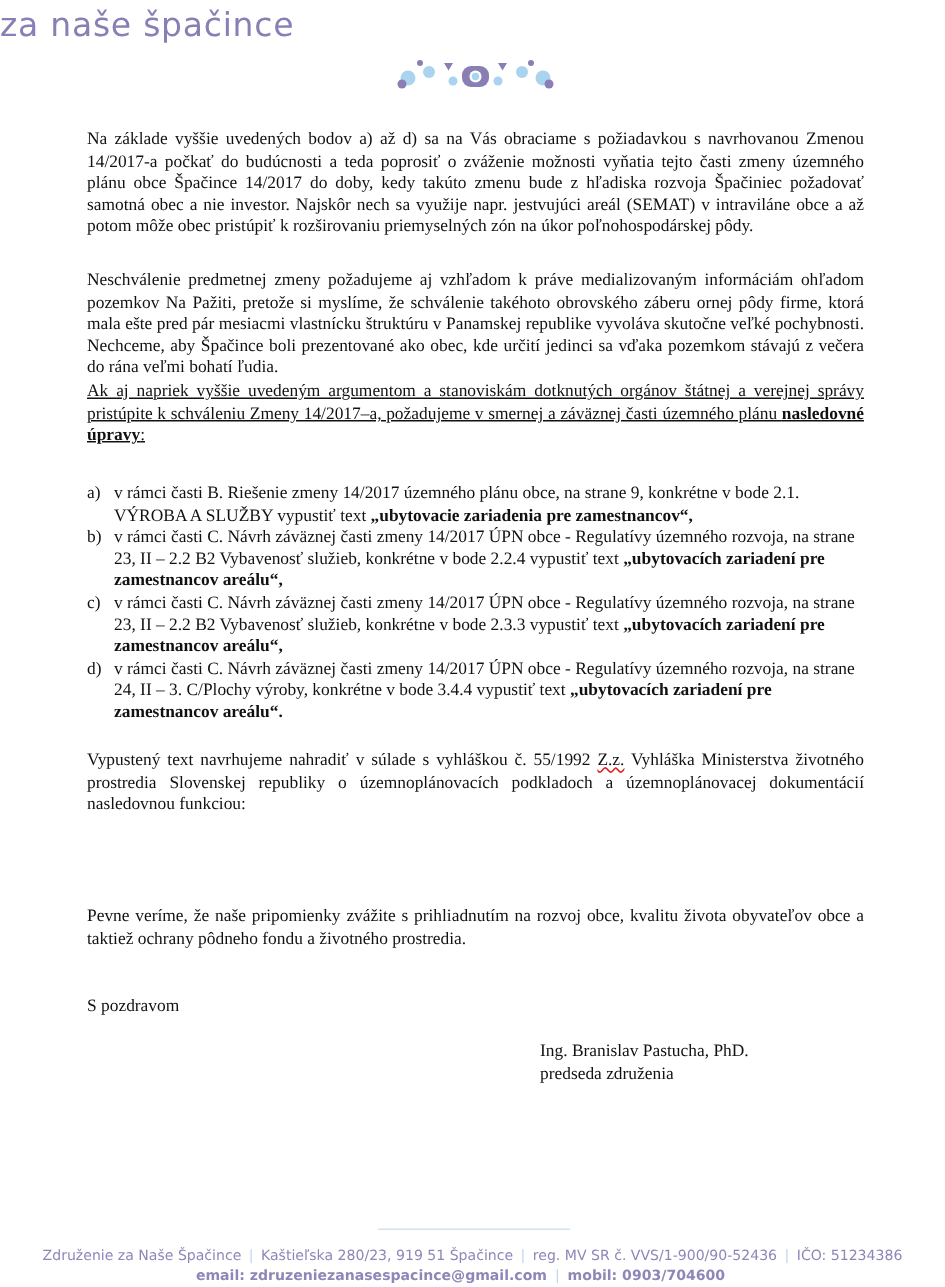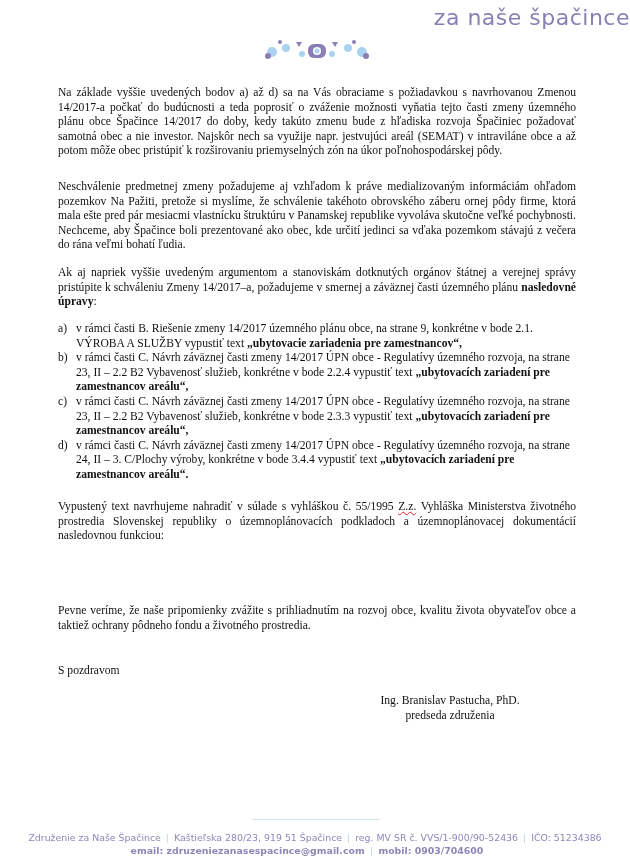--- a/index.html
+++ b/index.html
@@ -1,29 +1,29 @@
 <!DOCTYPE html>
 <html><head>
 <meta charset="utf-8">
 <style>
   html, body { margin: 0; padding: 0; background: #ffffff; }
   body { width: 630px; height: 858px; position: relative; overflow: hidden; font-family: "Liberation Serif", serif; color: #111; }
   .header { position: absolute; top: 0; left: 0; width: 630px; height: 70px; text-align: center; }
-  .logo-text { position: absolute; top: 5px; left: 0; width: 630px; text-align: right; font-family: "DejaVu Sans", sans-serif; font-size: 22px; color: #8a7fb5; letter-spacing: 0.5px; }
+  .logo-text { position: absolute; top: 5px; left: 0; width: 630px; text-align: left; font-family: "DejaVu Sans", sans-serif; font-size: 22px; color: #8a7fb5; letter-spacing: 0.5px; }
   .ornament { position: absolute; top: 36px; left: 262px; width: 110px; height: 26px; }
   .page { position: absolute; left: 58px; width: 518px; font-size: 11.6px; line-height: 14.6px; }
   .just { text-align: justify; }
   .p1 { top: 86px; }
   .p2 { top: 180px; }
-  .p3 { top: 266px; }
+  .p3 { top: 254px; text-decoration: underline; }
   .list { top: 322px; }
   .p4 { top: 500px; }
   .p5 { top: 604px; font-family: Liberation Serif, serif; }
   .greet { top: 664px; }
-  .sig { position: absolute; top: 694px; left: 360px; width: 180px; text-align: center; font-size: 11.6px; line-height: 14.6px; }
+  .sig { position: absolute; top: 694px; left: 360px; width: 180px; font-size: 11.6px; line-height: 14.6px; }
   .li { position: relative; padding-left: 18px; }
   .li .mark { position: absolute; left: 0; top: 0; }
   .bold { font-weight: bold; }
   .u { text-decoration: underline; }
   .squig { text-decoration: underline wavy #d22; text-decoration-thickness: 1px; }
   .footer-line { position: absolute; top: 819px; left: 252px; width: 128px; height: 1px; background: #cfe3f3; }
   .footer1 { position: absolute; top: 832px; left: 0; width: 630px; text-align: center; font-family: "DejaVu Sans", sans-serif; font-size: 9.4px; color: #8f86b8; white-space: nowrap; }
   .footer2 { position: absolute; top: 845px; left: 0; width: 614px; text-align: center; font-family: "DejaVu Sans", sans-serif; font-size: 9.4px; color: #8f86b8; font-weight: bold; white-space: nowrap; }
   .sep { color: #bfd6ea; font-weight: normal; padding: 0 2px; }
   p { margin: 0; }
@@ -81,21 +81,21 @@
     <span class="mark">c)</span>
     <span>v rámci časti C. Návrh záväznej časti zmeny 14/2017 ÚPN obce  - Regulatívy územného rozvoja, na strane 23, II – 2.2 B2 Vybavenosť služieb, konkrétne v bode 2.3.3 vypustiť text  </span><span class="bold">„ubytovacích zariadení pre zamestnancov areálu“,</span>
   </div>
   <div class="li">
     <span class="mark">d)</span>
     <span>v rámci časti C. Návrh záväznej časti zmeny 14/2017 ÚPN obce  - Regulatívy územného rozvoja, na strane 24, II – 3. C/Plochy výroby, konkrétne v bode 3.4.4 vypustiť text  </span><span class="bold">„ubytovacích zariadení pre zamestnancov areálu“.</span>
   </div>
 </div>
 
 <div class="page just p4">
-  <p><span>Vypustený text navrhujeme nahradiť v súlade s vyhláškou č. 55/1995 </span><span class="squig">Z.z.</span><span> Vyhláška Ministerstva životného prostredia Slovenskej republiky o územnoplánovacích podkladoch a územnoplánovacej dokumentácií nasledovnou funkciou:</span></p>
+  <p><span>Vypustený text navrhujeme nahradiť v súlade s vyhláškou č. 55/1992 </span><span class="squig">Z.z.</span><span> Vyhláška Ministerstva životného prostredia Slovenskej republiky o územnoplánovacích podkladoch a územnoplánovacej dokumentácií nasledovnou funkciou:</span></p>
 </div>
 
 <div class="page just p5">
   <p>Pevne veríme, že naše pripomienky zvážite s prihliadnutím na rozvoj obce, kvalitu života obyvateľov obce a taktiež ochrany pôdneho fondu a životného prostredia.</p>
 </div>
 
 <div class="page greet">
   <p>S pozdravom</p>
 </div>
 

